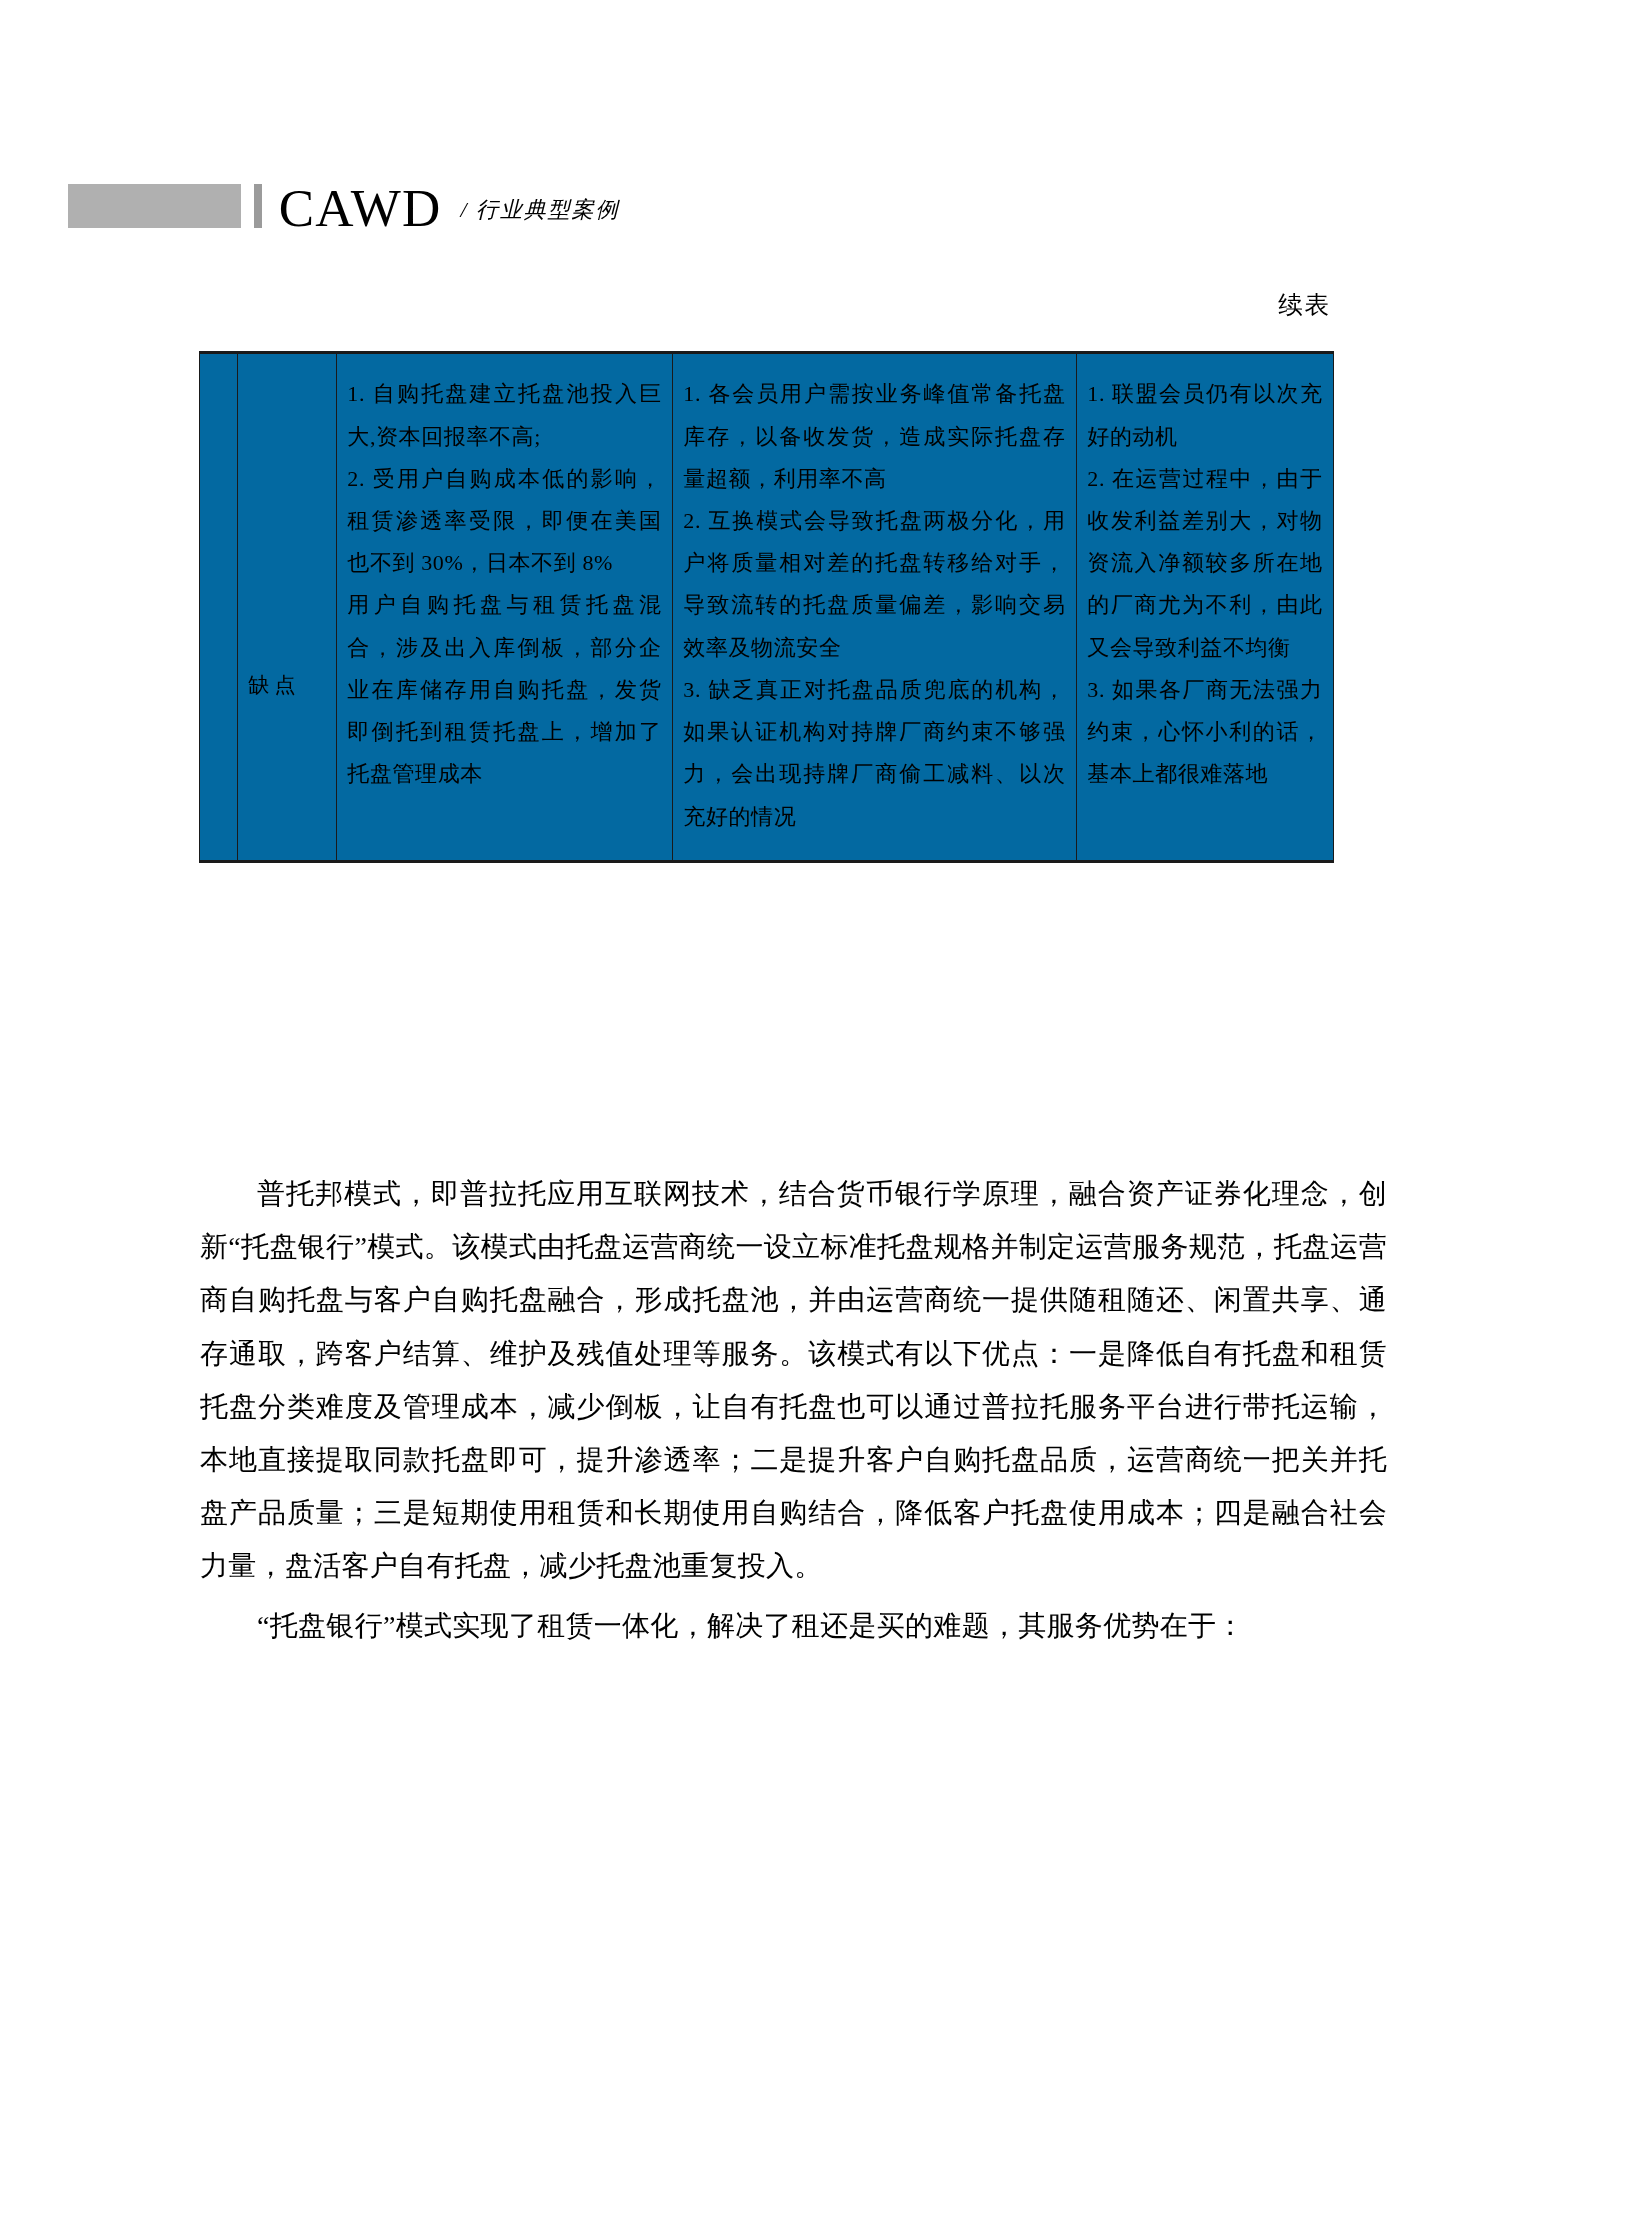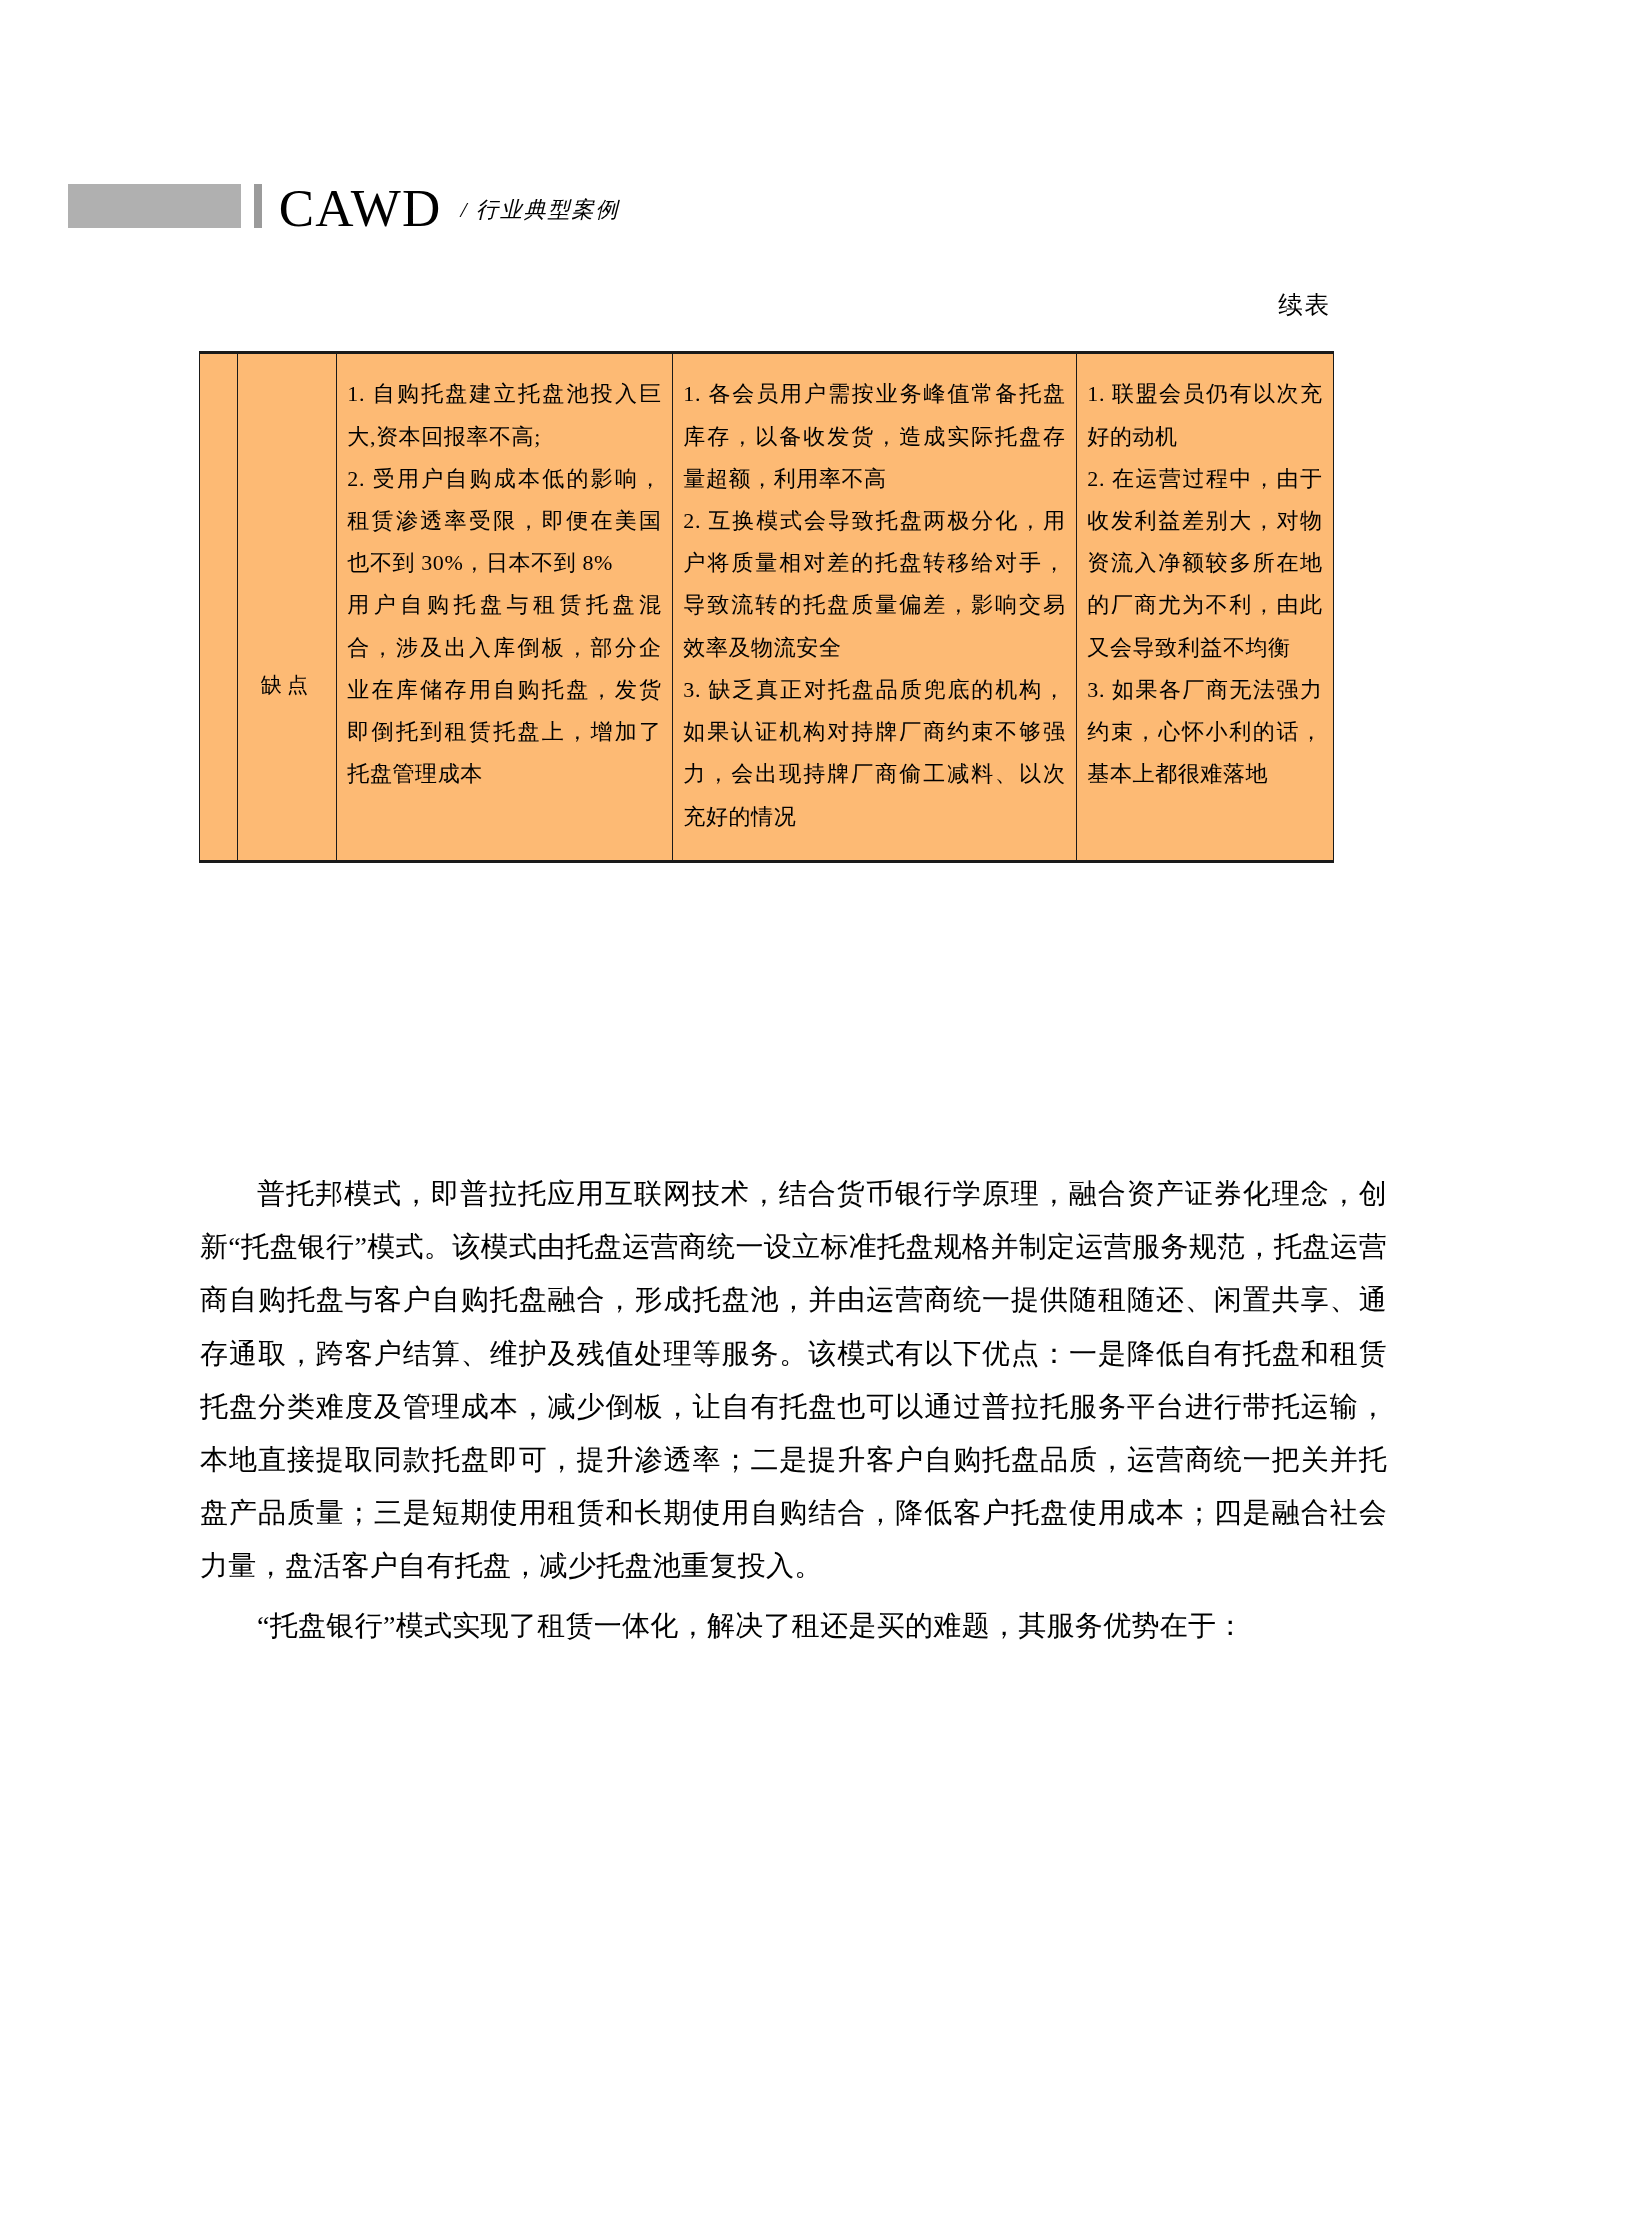--- a/index.html
+++ b/index.html
@@ -78,32 +78,32 @@
     border-collapse: collapse;
     width: 100%;
     table-layout: fixed;
     background: #e6e6e6;
     border-top: 3.2px solid #1a1a1a;
     border-bottom: 3.2px solid #1a1a1a;
   }
   table.cawd td {
     border-left: 1.9px solid #1a1a1a;
     border-right: 1.9px solid #1a1a1a;
-    background: #fdba74;
+    background: #0369a1;
     vertical-align: top;
     padding: 19.3px 10.3px 22px 10.3px;
     font-size: 22px;
     line-height: 1.92;
     letter-spacing: 0.6px;
     text-align: justify;
     text-justify: inter-ideograph;
   }
   table.cawd td.c-label {
     vertical-align: bottom;
-    text-align: center;
+    text-align: left;
     padding-bottom: 155px;
     letter-spacing: 5.2px;
     font-size: 21px;
   }
   table.cawd td.c-blank { }
   .cell-line { display: block; }
   .col-w1 { width: 38px; }
   .col-w2 { width: 99px; }
   .col-w3 { width: 336px; }
   .col-w4 { width: 404px; }

